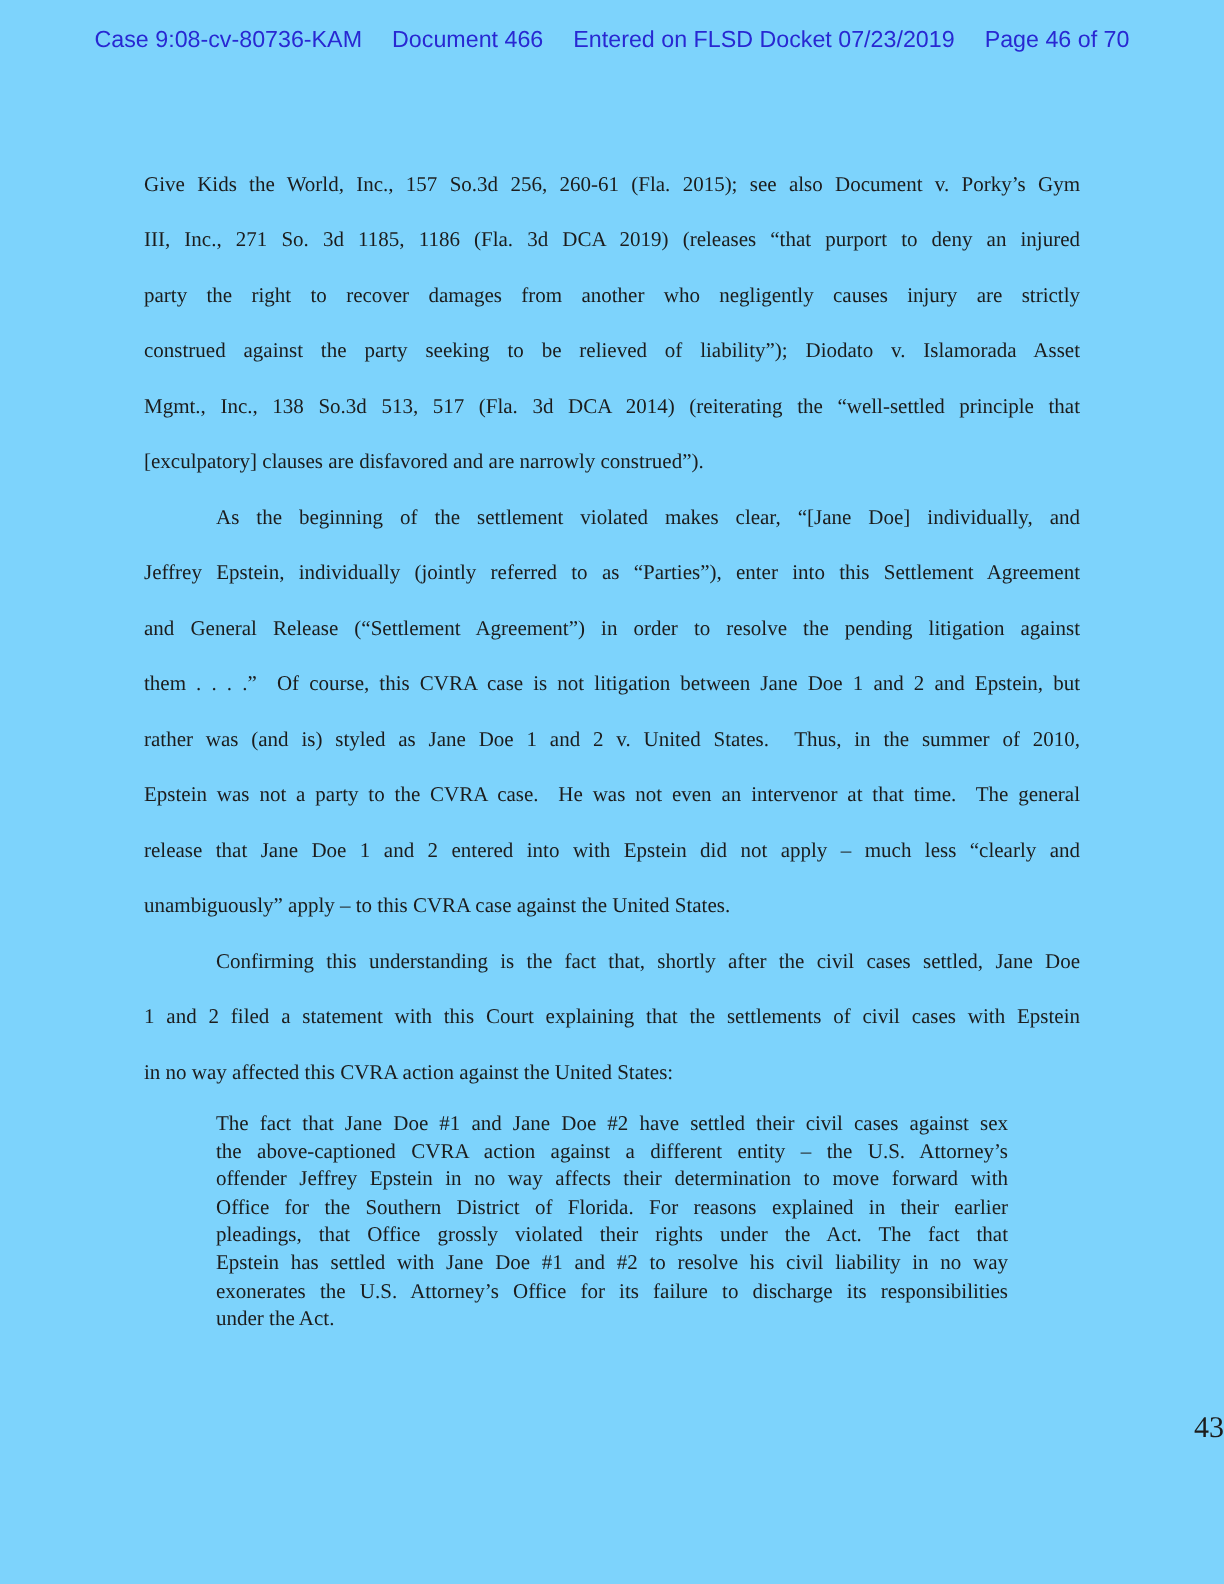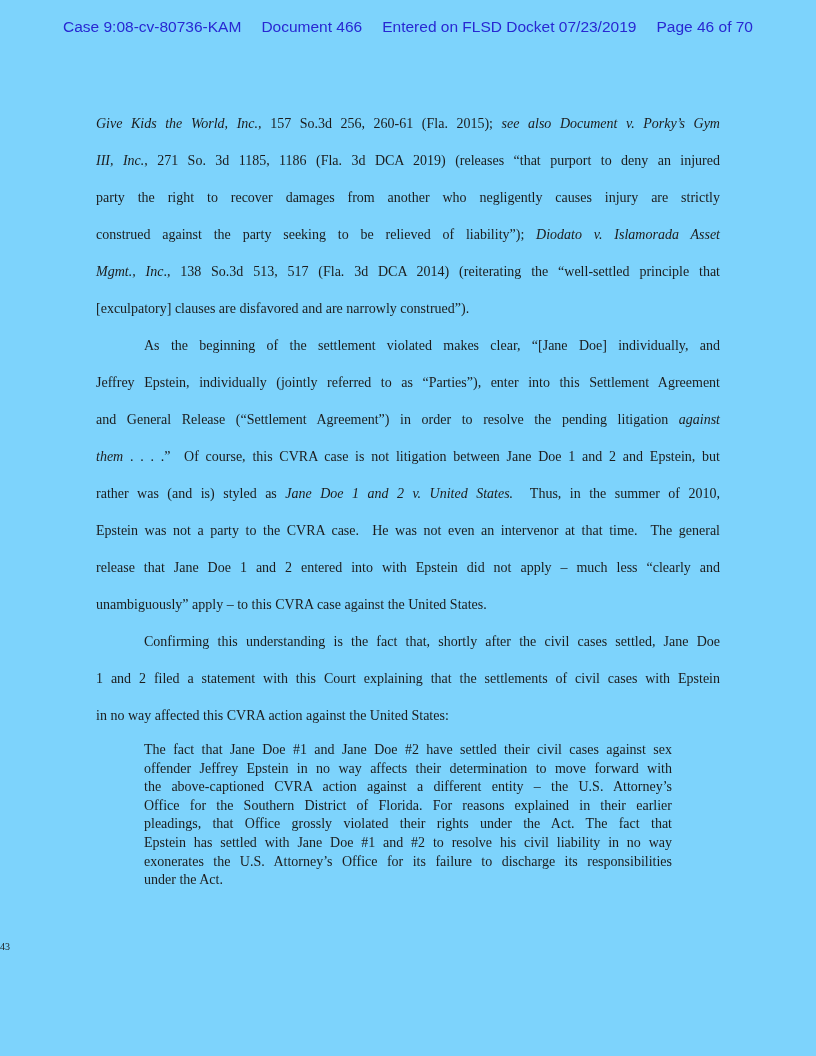--- a/index.html
+++ b/index.html
@@ -49,28 +49,28 @@
   }
   .text-line.indent { padding-left: 48px; }
   .block-quote {
     margin: 7px 48px 0 48px;
   }
   .block-quote .text-line {
     height: 18.6px;
     line-height: 18.6px;
   }
   .text-run { font-style: normal; }
-  .text-run.italic { font-style: italic; }
+  .text-run.italic { }
   .page-number {
     position: absolute;
     top: 941px;
     left: 0;
     width: 100%;
-    text-align: left;
-    font-size: 10px;
+    text-align: right;
+    font-size: 20px;
   }
 </style>
 </head>
 <body>
 
 <div class="page">
 
   <header class="case-header" style="color: rgb(40, 40, 210);">
     <span>Case 9:08-cv-80736-KAM</span>
     <span>Document 466</span>
@@ -97,22 +97,22 @@
         <div class="text-line justify"><span class="text-run">release that Jane Doe 1 and 2 entered into with Epstein did not apply – much less “clearly and</span></div>
         <div class="text-line"><span class="text-run">unambiguously” apply – to this CVRA case against the United States.</span></div>
       </div>
       <div class="paragraph">
         <div class="text-line justify indent"><span class="text-run">Confirming this understanding is the fact that, shortly after the civil cases settled, Jane Doe</span></div>
         <div class="text-line justify"><span class="text-run">1 and 2 filed a statement with this Court explaining that the settlements of civil cases with Epstein</span></div>
         <div class="text-line"><span class="text-run">in no way affected this CVRA action against the United States:</span></div>
       </div>
       <div class="paragraph block-quote">
         <div class="text-line justify"><span class="text-run">The fact that Jane Doe #1 and Jane Doe #2 have settled their civil cases against sex</span></div>
+        <div class="text-line justify"><span class="text-run">the above-captioned CVRA action against a different entity – the U.S. Attorney’s</span></div>
         <div class="text-line justify"><span class="text-run">offender Jeffrey Epstein in no way affects their determination to move forward with</span></div>
-        <div class="text-line justify"><span class="text-run">the above-captioned CVRA action against a different entity – the U.S. Attorney’s</span></div>
         <div class="text-line justify"><span class="text-run">Office for the Southern District of Florida. For reasons explained in their earlier</span></div>
         <div class="text-line justify"><span class="text-run">pleadings, that Office grossly violated their rights under the Act. The fact that</span></div>
         <div class="text-line justify"><span class="text-run">Epstein has settled with Jane Doe #1 and #2 to resolve his civil liability in no way</span></div>
         <div class="text-line justify"><span class="text-run">exonerates the U.S. Attorney’s Office for its failure to discharge its responsibilities</span></div>
         <div class="text-line"><span class="text-run">under the Act.</span></div>
       </div>
     </main>
 
   <footer class="page-number">43</footer>
 

